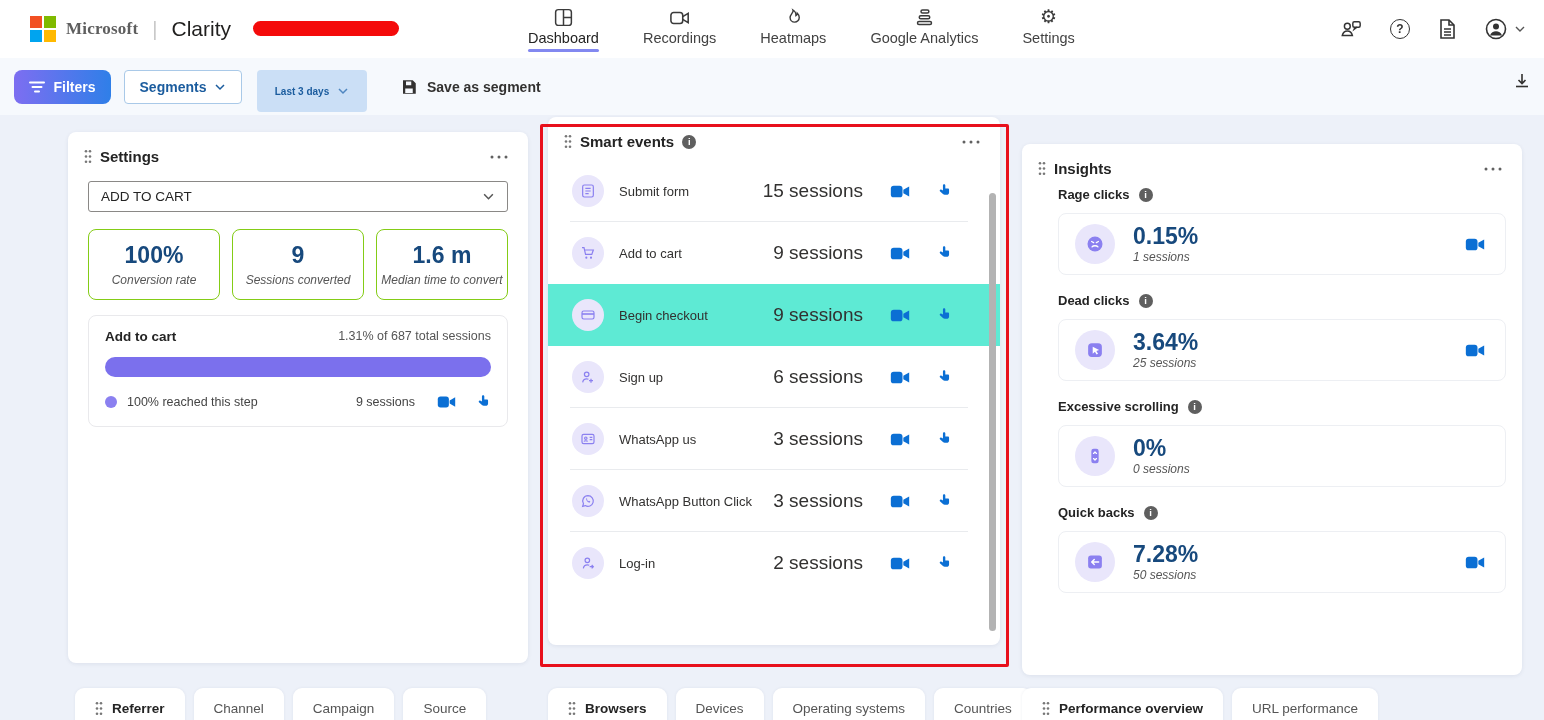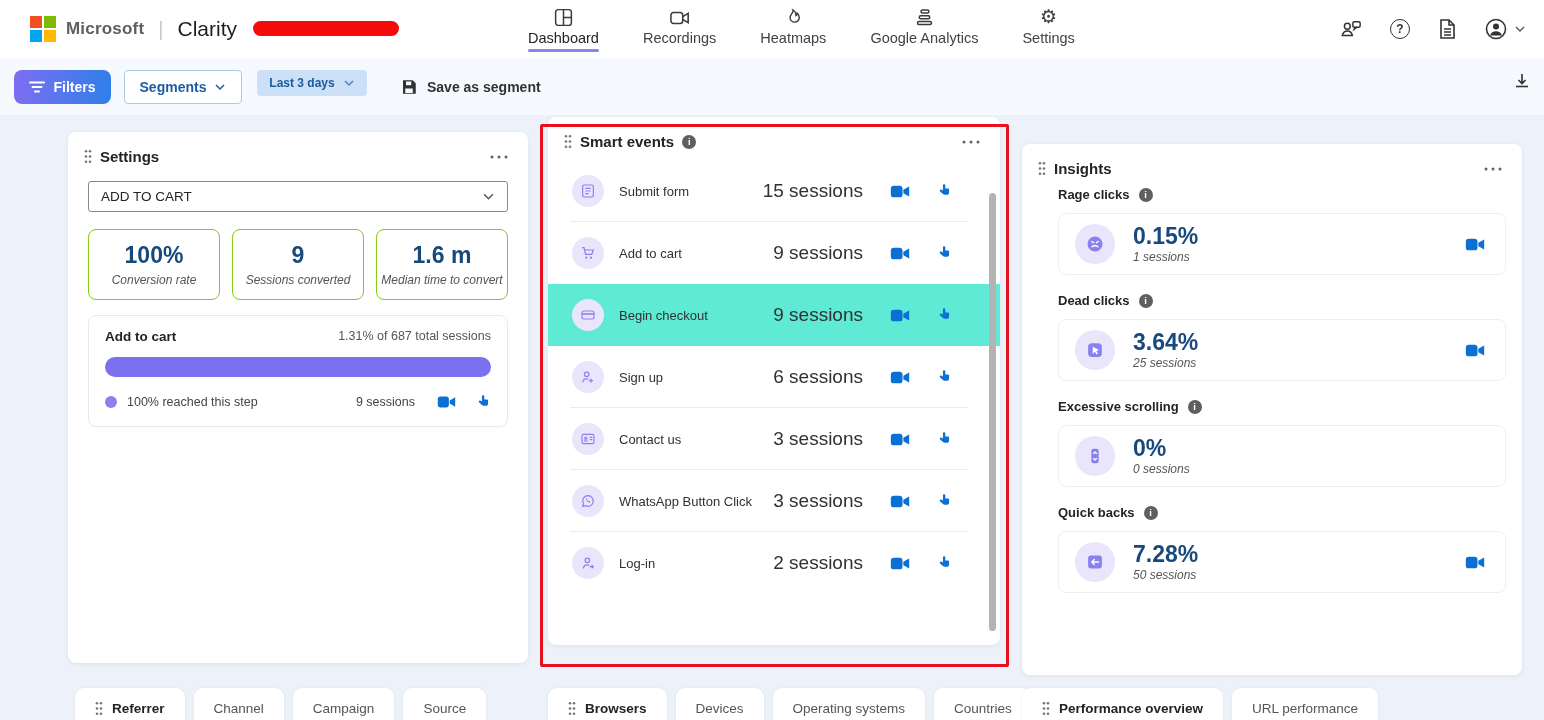--- a/index.html
+++ b/index.html
@@ -11,21 +11,21 @@
   }
   svg { display:block; }
 
   
   .header { position:absolute; top:0; left:0; width:1544px; height:58px; background:#fff; z-index:3; }
   .brand { position:absolute; left:30px; top:0; height:58px; display:flex; align-items:center; gap:10px; }
   .ms-logo { display:grid; grid-template-columns:12px 12px; grid-template-rows:12px 12px; gap:2px; }
   .ms-logo i { display:block; }
   .ms-logo i:nth-child(1){background:#f25022;} .ms-logo i:nth-child(2){background:#7fba00;}
   .ms-logo i:nth-child(3){background:#00a4ef;} .ms-logo i:nth-child(4){background:#ffb900;}
-  .ms-word { font-size:17px; font-weight:700; color:#5e5e5e; letter-spacing:.2px; }
+  .ms-word { font-size:17px; font-weight:700; color:#5e5e5e; letter-spacing:.2px;font-family:Liberation Serif, serif; }
   .brand-sep { color:#c8c8c8; font-size:20px; font-weight:300; margin:0 4px; }
   .clarity-word { font-size:21px; color:#201f1e; }
   .redaction { position:absolute; left:253px; top:21px; width:146px; height:15px; background:#f40b0b; border-radius:8px; }
 
   .nav { position:absolute; left:528px; top:6px; display:flex; gap:44px; }
   .nav-item { display:flex; flex-direction:column; align-items:center; gap:2px; cursor:pointer; }
   .nav-item .nicon { height:22px; display:flex; align-items:flex-end; color:#3b3b3b; }
   .nav-item .nlabel { font-size:14.5px; color:#424242; padding-bottom:4px; }
   .nav-item.active .nlabel { color:#242424; }
   .nav-item.active .underline { width:100%; height:3px; border-radius:2px; background:#8288f0; margin-top:-3px; }
@@ -36,22 +36,22 @@
   .help-circle { width:20px; height:20px; border:1.6px solid #333; border-radius:50%; font-size:12px; font-weight:700; display:flex; align-items:center; justify-content:center; }
   .account-wrap { display:flex; align-items:center; gap:6px; }
 
   
   .filterbar { position:absolute; top:58px; left:0; width:1544px; height:57px; background:#f6f9fd; z-index:2; }
   .filters-btn { position:absolute; left:14px; top:12px; width:97px; height:34px; border-radius:8px;
     background:linear-gradient(90deg,#7d6ef1 0%,#2f7fe8 100%); color:#fff; display:flex; align-items:center; justify-content:center; gap:8px;
     font-size:14px; font-weight:700; cursor:pointer; }
   .segments-btn { position:absolute; left:124px; top:12px; width:118px; height:34px; background:#fff; border:1px solid #a9c9e8; border-radius:4px;
     color:#1b5c9e; font-size:14px; font-weight:700; display:flex; align-items:center; justify-content:center; gap:8px; cursor:pointer; }
-  .daterange-btn { position:absolute; left:257px; top:12px; width:110px; height:26px; background:#cbdff6; border-radius:4px;
-    color:#1b5c9e; font-size:12px; font-weight:700; display:flex; align-items:center; justify-content:center; gap:8px; cursor:pointer; }
+  .daterange-btn { position:absolute; left:257px; top:12px; width:110px; height:42px; background:#cbdff6; border-radius:4px;
+    color:#1b5c9e; font-size:10px; font-weight:700; display:flex; align-items:center; justify-content:center; gap:8px; cursor:pointer; }
   .save-segment { position:absolute; left:400px; top:12px; height:34px; display:flex; align-items:center; gap:9px; color:#323130; font-size:14px; font-weight:700; cursor:pointer; }
   .download-btn { position:absolute; right:13px; top:14px; color:#323130; cursor:pointer; }
 
   
   .card { position:absolute; background:#fff; border-radius:8px; box-shadow:0 1px 4px rgba(30,40,80,.08); }
   .card-head { display:flex; align-items:center; padding:16px 16px 0 16px; gap:8px; }
   .card-title { font-size:15px; font-weight:700; color:#242424; }
   .dots-btn { margin-left:auto; color:#616161; cursor:pointer; padding:2px 4px; }
   .handle { color:#777; cursor:grab; }
   .info-icon { width:14px; height:14px; border-radius:50%; background:#5f5f5f; color:#fff; font-size:9.5px; font-weight:700;
@@ -448,21 +448,21 @@
     </div>
 
     <div class="event-row">
       <span class="event-icon">
         <svg width="16" height="16" viewBox="0 0 24 24" fill="none" stroke="#8b80f0" stroke-width="1.8">
             <rect x="3" y="5" width="18" height="14" rx="2.5"></rect>
             <circle cx="8.7" cy="10.8" r="1.8"></circle>
             <path d="M6 15.8c.5-1.6 4.9-1.6 5.4 0M14.5 9.5h4M14.5 13h4"></path>
           </svg>
       </span>
-      <span class="event-name">Contact us</span>
+      <span class="event-name">WhatsApp us</span>
       <span class="event-sessions">3 sessions</span>
       <span class="video-icon">
         <svg width="20" height="17" viewBox="0 0 24 20" fill="#0b6fd4">
             <rect x="1" y="3" width="14" height="14" rx="3.5"></rect>
             <path d="M16 8l7-4v12l-7-4z"></path>
           </svg>
       </span>
       <span class="tap-icon">
         <svg width="15" height="17" viewBox="0 0 24 26" fill="#0b6fd4">
             <path d="M11.5 1.5c-1.2 0-2 .9-2 2v8l-2.2-1.4c-2.2-1.3-4 1.4-2.2 3l4.4 4c.8.7 1.8 1.1 2.8 1.1h3.2c2.1 0 3.8-1.7 3.8-3.8v-4.3c0-1-.8-1.8-1.8-1.8h-4.2V3.5c0-1.1-.8-2-1.8-2z"></path>

